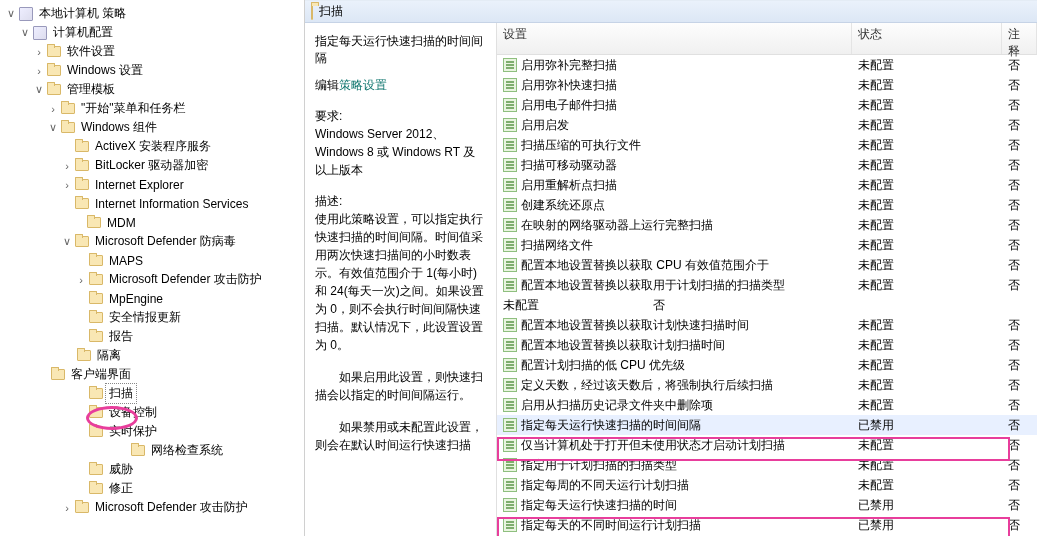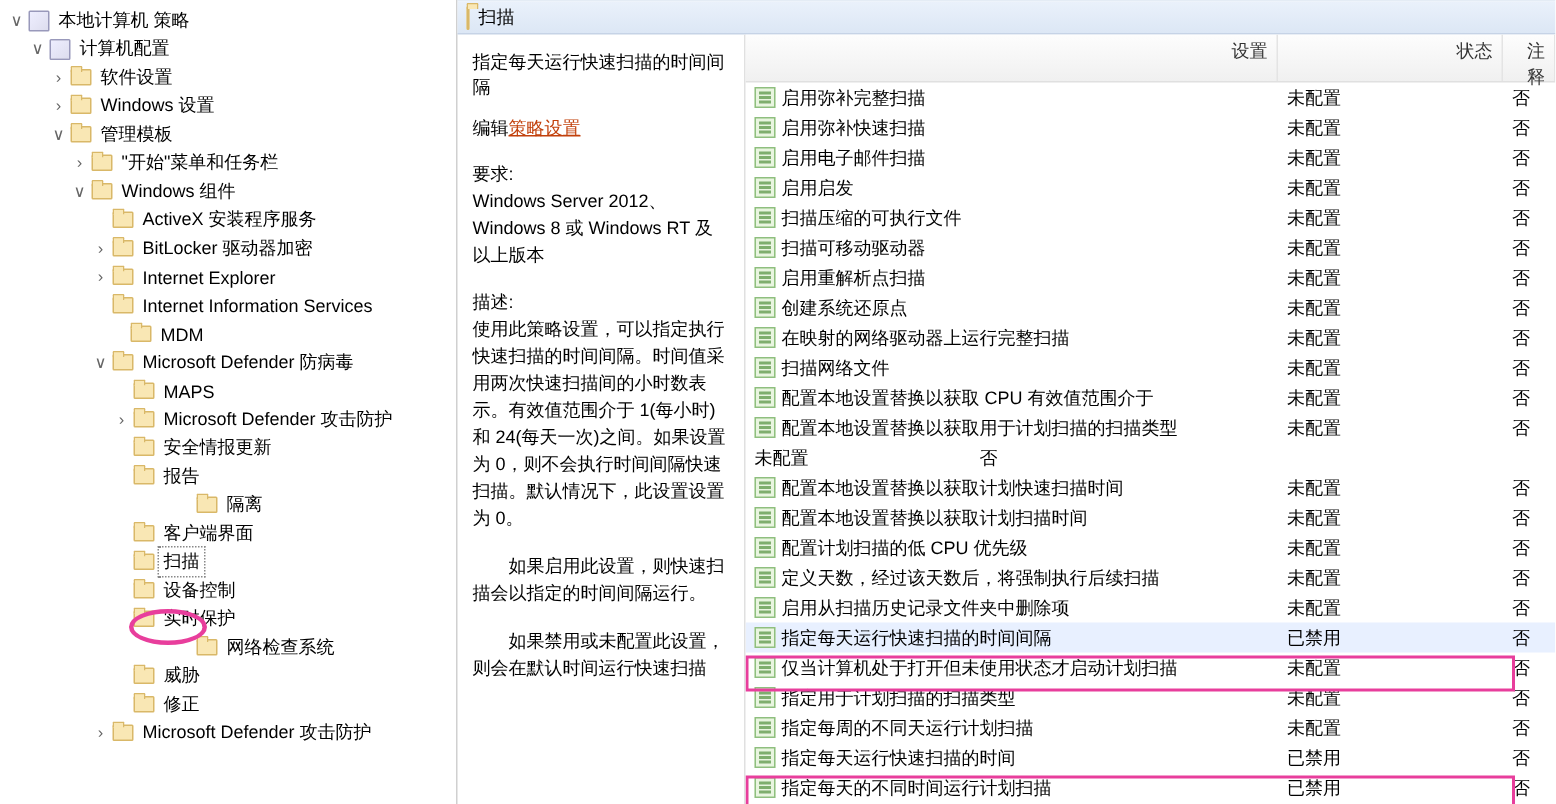--- a/index.html
+++ b/index.html
@@ -16,26 +16,26 @@
 .folder { width:14px; height:11px; background:#f9e7b4; border:1px solid #d9b868; border-radius:1px; position:relative; }
 .folder:before { content:""; position:absolute; top:-3px; left:-1px; width:6px; height:3px; background:#f9e7b4; border:1px solid #d9b868; border-bottom:none; border-radius:1px 1px 0 0; }
 .policy-ic { width:14px; height:14px; background:linear-gradient(135deg,#eef,#dde); border:1px solid #99b; border-radius:1px; }
 
 .right-pane { flex:1; display:flex; flex-direction:column; border-top:1px solid #e4ecf5; }
 .right-header { height:22px; background:linear-gradient(#eaf1fb,#dce7f5); border-bottom:1px solid #c6d3e6; display:flex; align-items:center; padding-left:6px; gap:6px; }
 .right-body { flex:1; display:flex; overflow:hidden; }
 
 .desc-pane { width:192px; border-right:1px solid #e0e0e0; padding:10px 10px 0 10px; overflow:auto; }
 .desc-pane .title { font-weight:normal; margin-bottom:10px; }
-.desc-pane a { color:#c2410c; text-decoration:underline; cursor:pointer; }
+.desc-pane a { color:#0f766e; cursor:pointer; }
 .desc-pane .sect { margin-top:14px; }
 .desc-pane p { line-height:1.5; margin-bottom:14px; }
 
 .list-pane { flex:1; display:flex; flex-direction:column; position:relative; overflow:hidden; }
-.list-head { display:flex; height:32px; background:linear-gradient(#fdfdfd,#f0f0f0); border-bottom:1px solid #e0e0e0;text-align:right; }
+.list-head { display:flex; height:32px; background:linear-gradient(#fdfdfd,#f0f0f0); border-bottom:1px solid #e0e0e0; }
 .list-head .col { border-right:1px solid #e4e4e4; padding:3px 6px; color:#333; }
 .col-name { width:355px; }
 .col-state { width:150px; }
 .col-note { flex:1; }
 .list-rows { overflow:auto; flex:1; }
 .row { display:flex; height:20px; align-items:center; }
 .row .cell { padding:0 6px; display:flex; align-items:center; gap:4px; overflow:hidden; white-space:nowrap; }
 .row .cell.name { width:355px;text-align:center; }
 .row .cell.state { width:150px; }
 .row .cell.note { flex:1; }
@@ -162,37 +162,44 @@
         <span class="ic">
           <span class="folder"></span>
         </span>
         <span class="lbl">Microsoft Defender 攻击防护</span>
       </div>
     <div class="tree-row" style="padding-left:74px">
         <span class="tw blank">·</span>
         <span class="ic">
           <span class="folder"></span>
         </span>
+        <span class="lbl">MpEngine</span>
+      </div>
+    <div class="tree-row" style="padding-left:74px">
+        <span class="tw blank">·</span>
+        <span class="ic">
+          <span class="folder"></span>
+        </span>
         <span class="lbl">安全情报更新</span>
       </div>
     <div class="tree-row" style="padding-left:74px">
         <span class="tw blank">·</span>
         <span class="ic">
           <span class="folder"></span>
         </span>
         <span class="lbl">报告</span>
       </div>
-    <div class="tree-row" style="padding-left:116px">
+    <div class="tree-row" style="padding-left:62px">
         <span class="tw blank">·</span>
         <span class="ic">
           <span class="folder"></span>
         </span>
         <span class="lbl">隔离</span>
       </div>
-    <div class="tree-row" style="padding-left:74px">
+    <div class="tree-row" style="padding-left:36px">
         <span class="tw blank">·</span>
         <span class="ic">
           <span class="folder"></span>
         </span>
         <span class="lbl">客户端界面</span>
       </div>
     <div class="tree-row" style="padding-left:74px">
         <span class="tw blank">·</span>
         <span class="ic">
           <span class="folder"></span>

